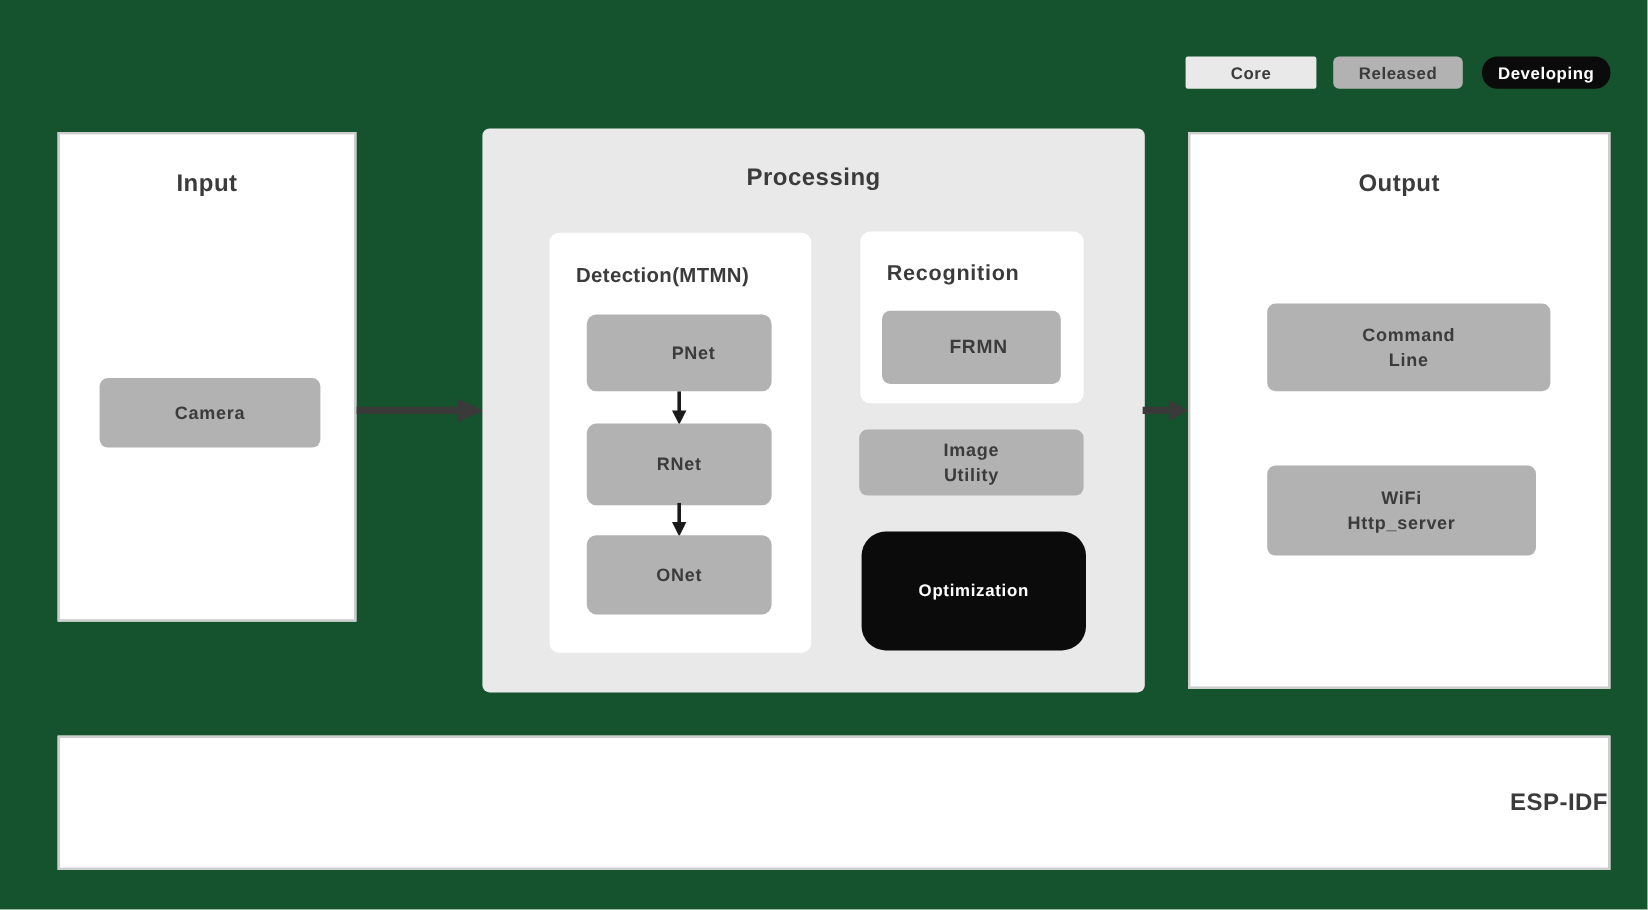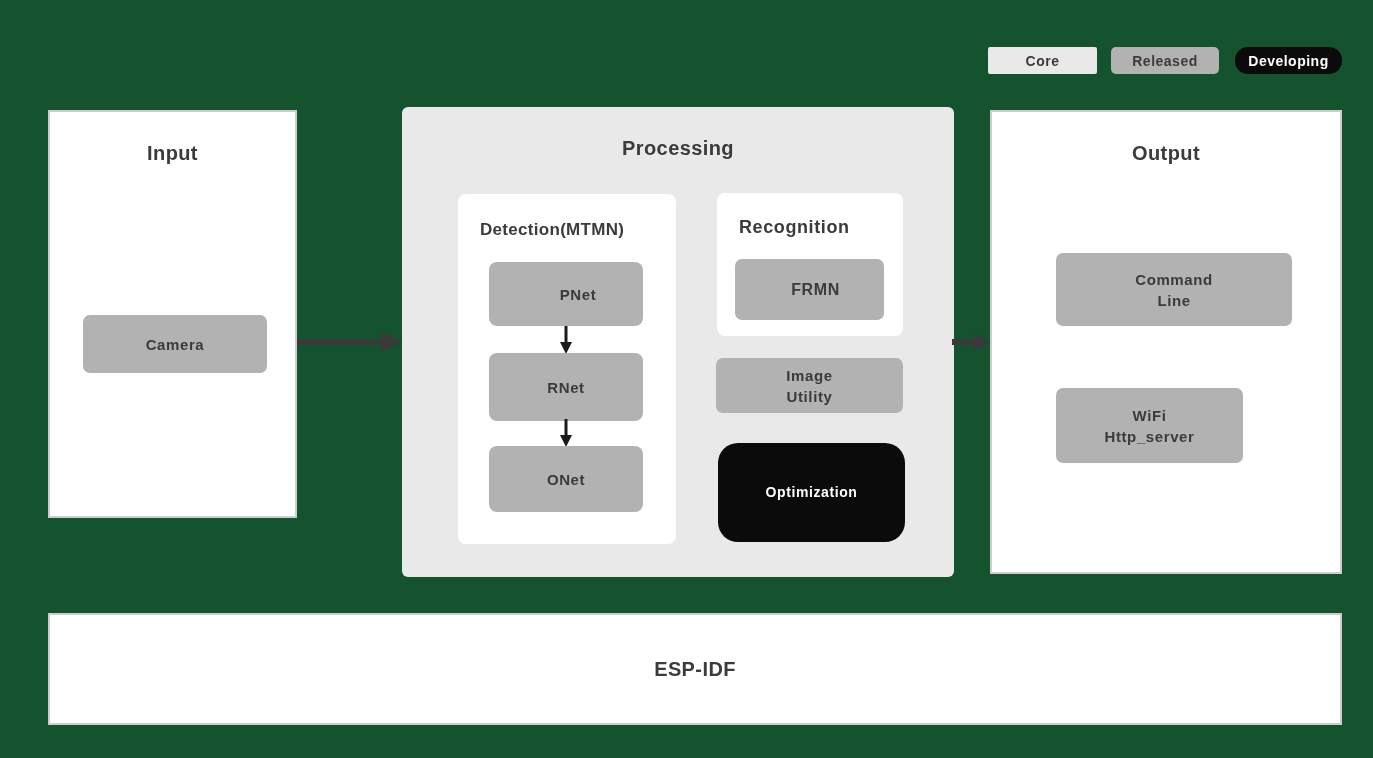--- a/index.html
+++ b/index.html
@@ -22,21 +22,21 @@
   .legend-badge{position:absolute;top:47px;height:27px;display:flex;align-items:center;justify-content:center;
     font-size:14px;font-weight:bold;letter-spacing:.5px;color:var(--text);}
   .legend-core{left:988px;width:109px;background:var(--core-bg);border-radius:2px;}
   .legend-released{left:1111px;width:108px;background:var(--released-bg);border-radius:5px;}
   .legend-developing{left:1235px;width:107px;background:var(--developing-bg);border-radius:13px;color:#ffffff;}
 
   
   .panel{position:absolute;background:#ffffff;border:2px solid var(--panel-border);}
   .panel-input{left:48px;top:110px;width:249px;height:408px;padding-left:32px;}
   .panel-output{left:990px;top:110px;width:352px;height:464px;}
-  .panel-espidf{left:48px;top:613px;width:1294px;height:112px;display:flex;align-items:center;justify-content:center;}
+  .panel-espidf{left:48px;top:613px;width:1294px;height:112px;display:flex;align-items:center;justify-content:flex-end;}
   .panel-processing{position:absolute;left:402px;top:107px;width:552px;height:470px;
     background:var(--processing-bg);border-radius:6px;}
 
   .panel-title{position:absolute;top:30px;left:0;width:100%;text-align:center;
     font-size:20px;font-weight:bold;letter-spacing:.4px;color:var(--text);}
   .espidf-title{font-size:20px;font-weight:bold;letter-spacing:.4px;color:var(--text);}
 
   
   .node{position:absolute;display:flex;flex-direction:column;align-items:center;justify-content:center;
     background:var(--node-gray);border-radius:7px;font-size:15px;font-weight:bold;
@@ -56,21 +56,21 @@
   .rnet-node{left:31px;top:159px;width:154px;height:68px;border-radius:8px;}
   .onet-node{left:31px;top:252px;width:154px;height:66px;border-radius:8px;}
   .frmn-node{left:18px;top:66px;width:149px;height:61px;font-size:16px;padding-left:12px;}
 
   .image-utility-node{left:314px;top:251px;width:187px;height:55px;}
   .optimization-node{left:316px;top:336px;width:187px;height:99px;background:var(--developing-bg);
     color:#ffffff;border-radius:20px;font-size:14px;}
 
   
   .command-line-node{left:64px;top:141px;width:236px;height:73px;}
-  .wifi-node{left:64px;top:276px;width:187px;height:75px;}
+  .wifi-node{left:64px;top:276px;width:224px;height:75px;}
 
   
   .h-arrow{position:absolute;}
   .h-arrow line{stroke:var(--arrow);stroke-width:6;}
   .h-arrow path{fill:var(--arrow);}
   .v-arrow{position:absolute;}
   .v-arrow line{stroke:var(--arrow-dark);stroke-width:3;}
   .v-arrow path{fill:var(--arrow-dark);}
 </style>
 </head>

